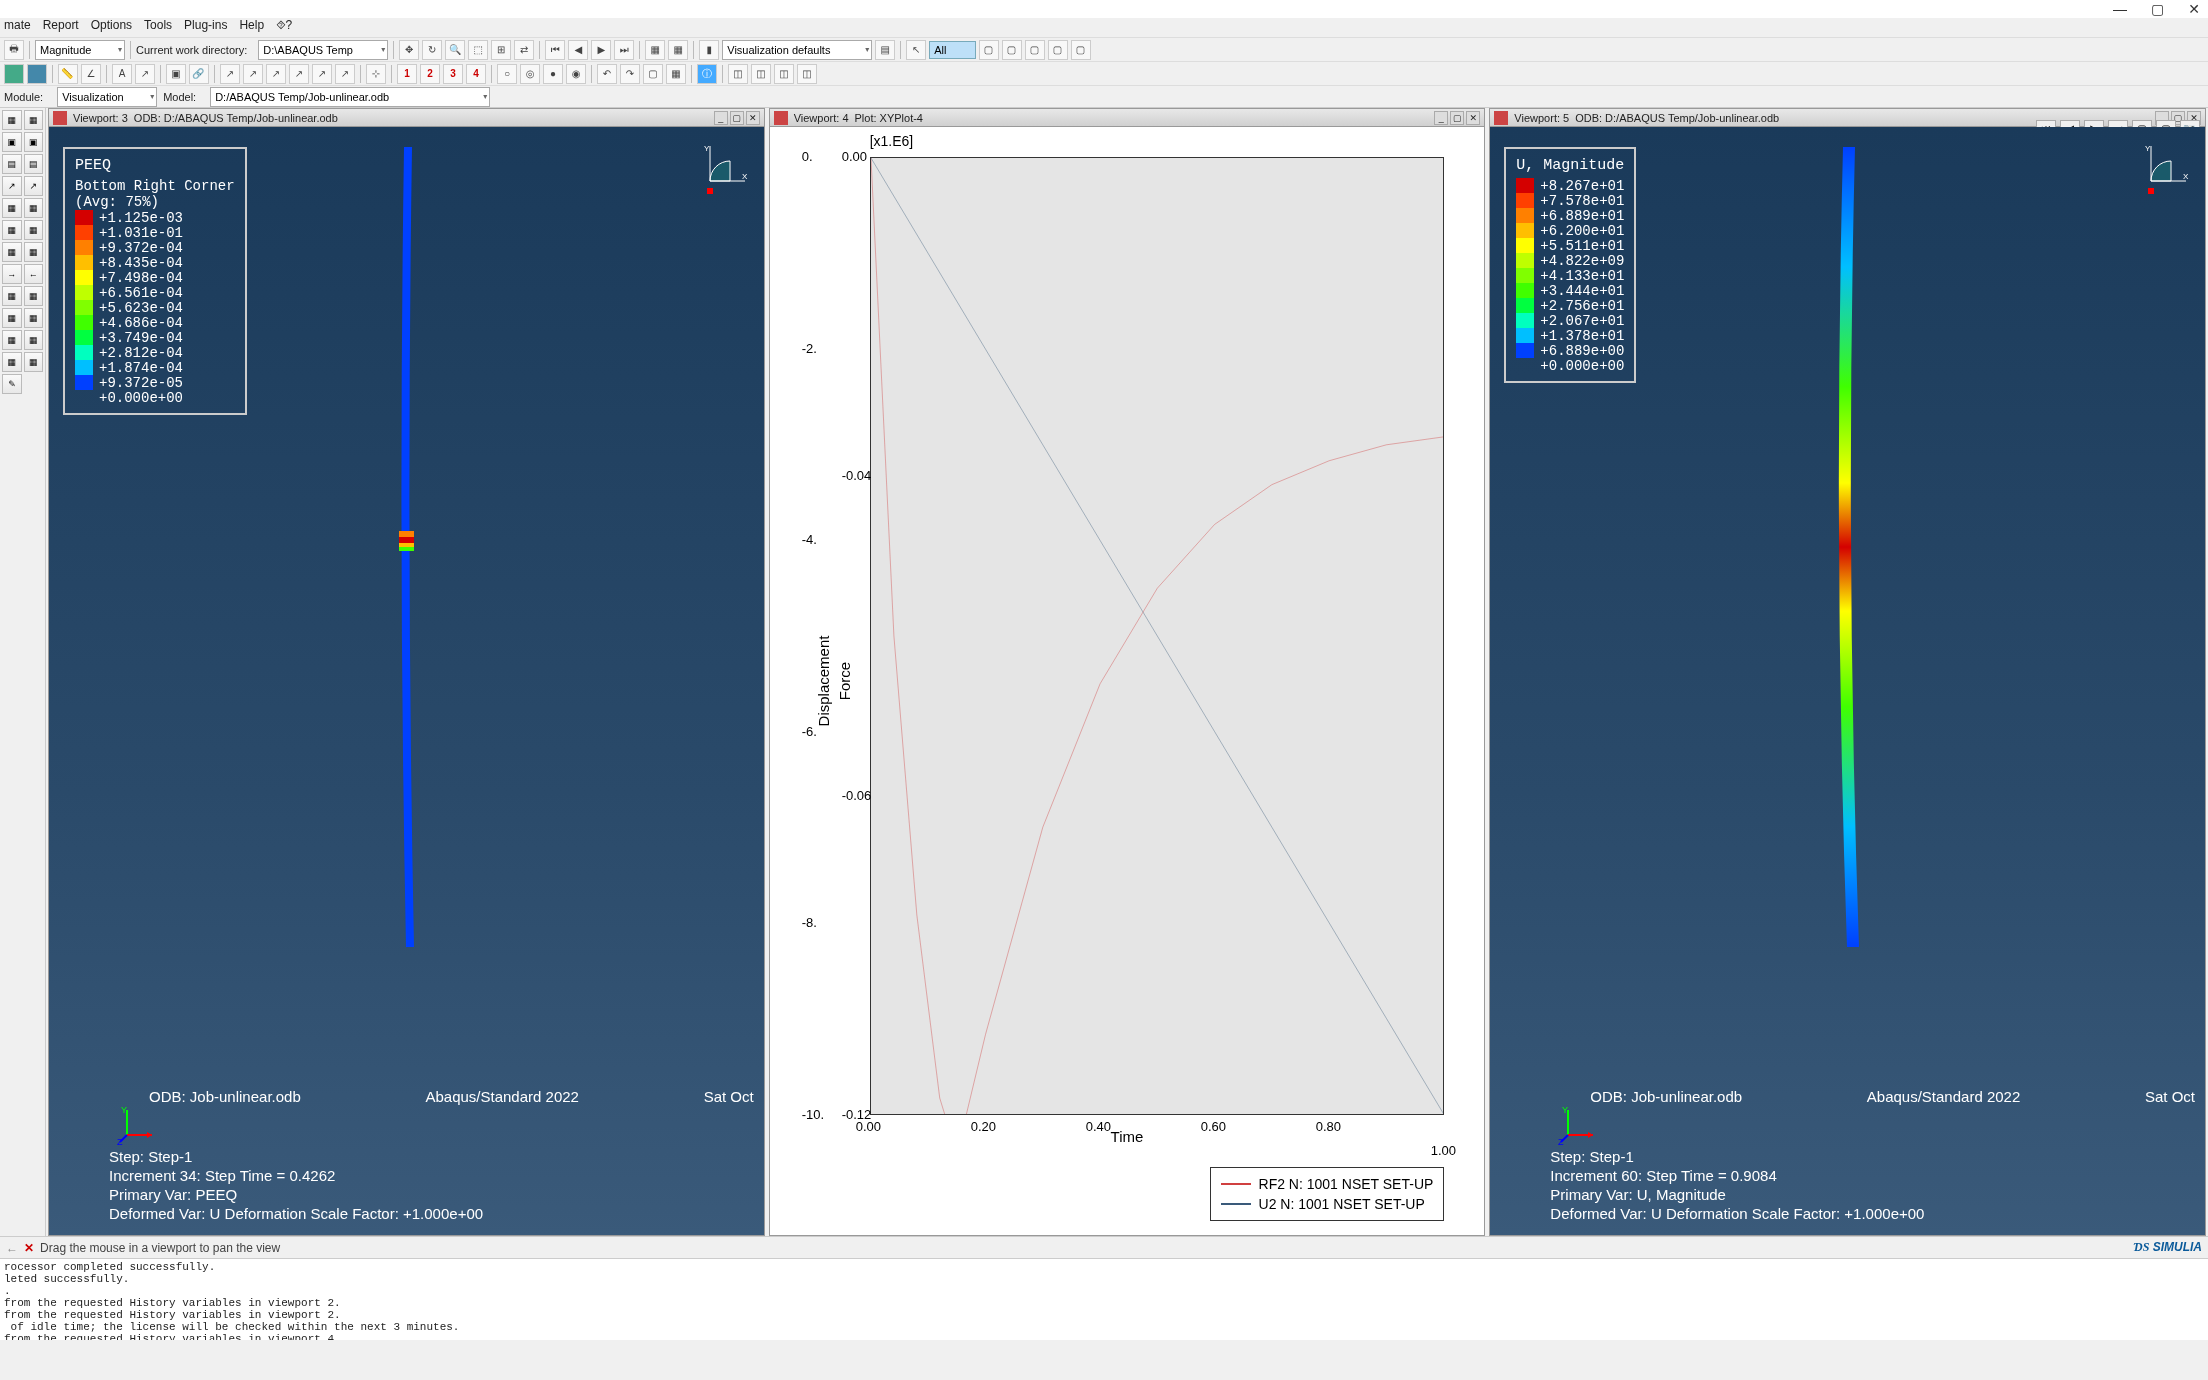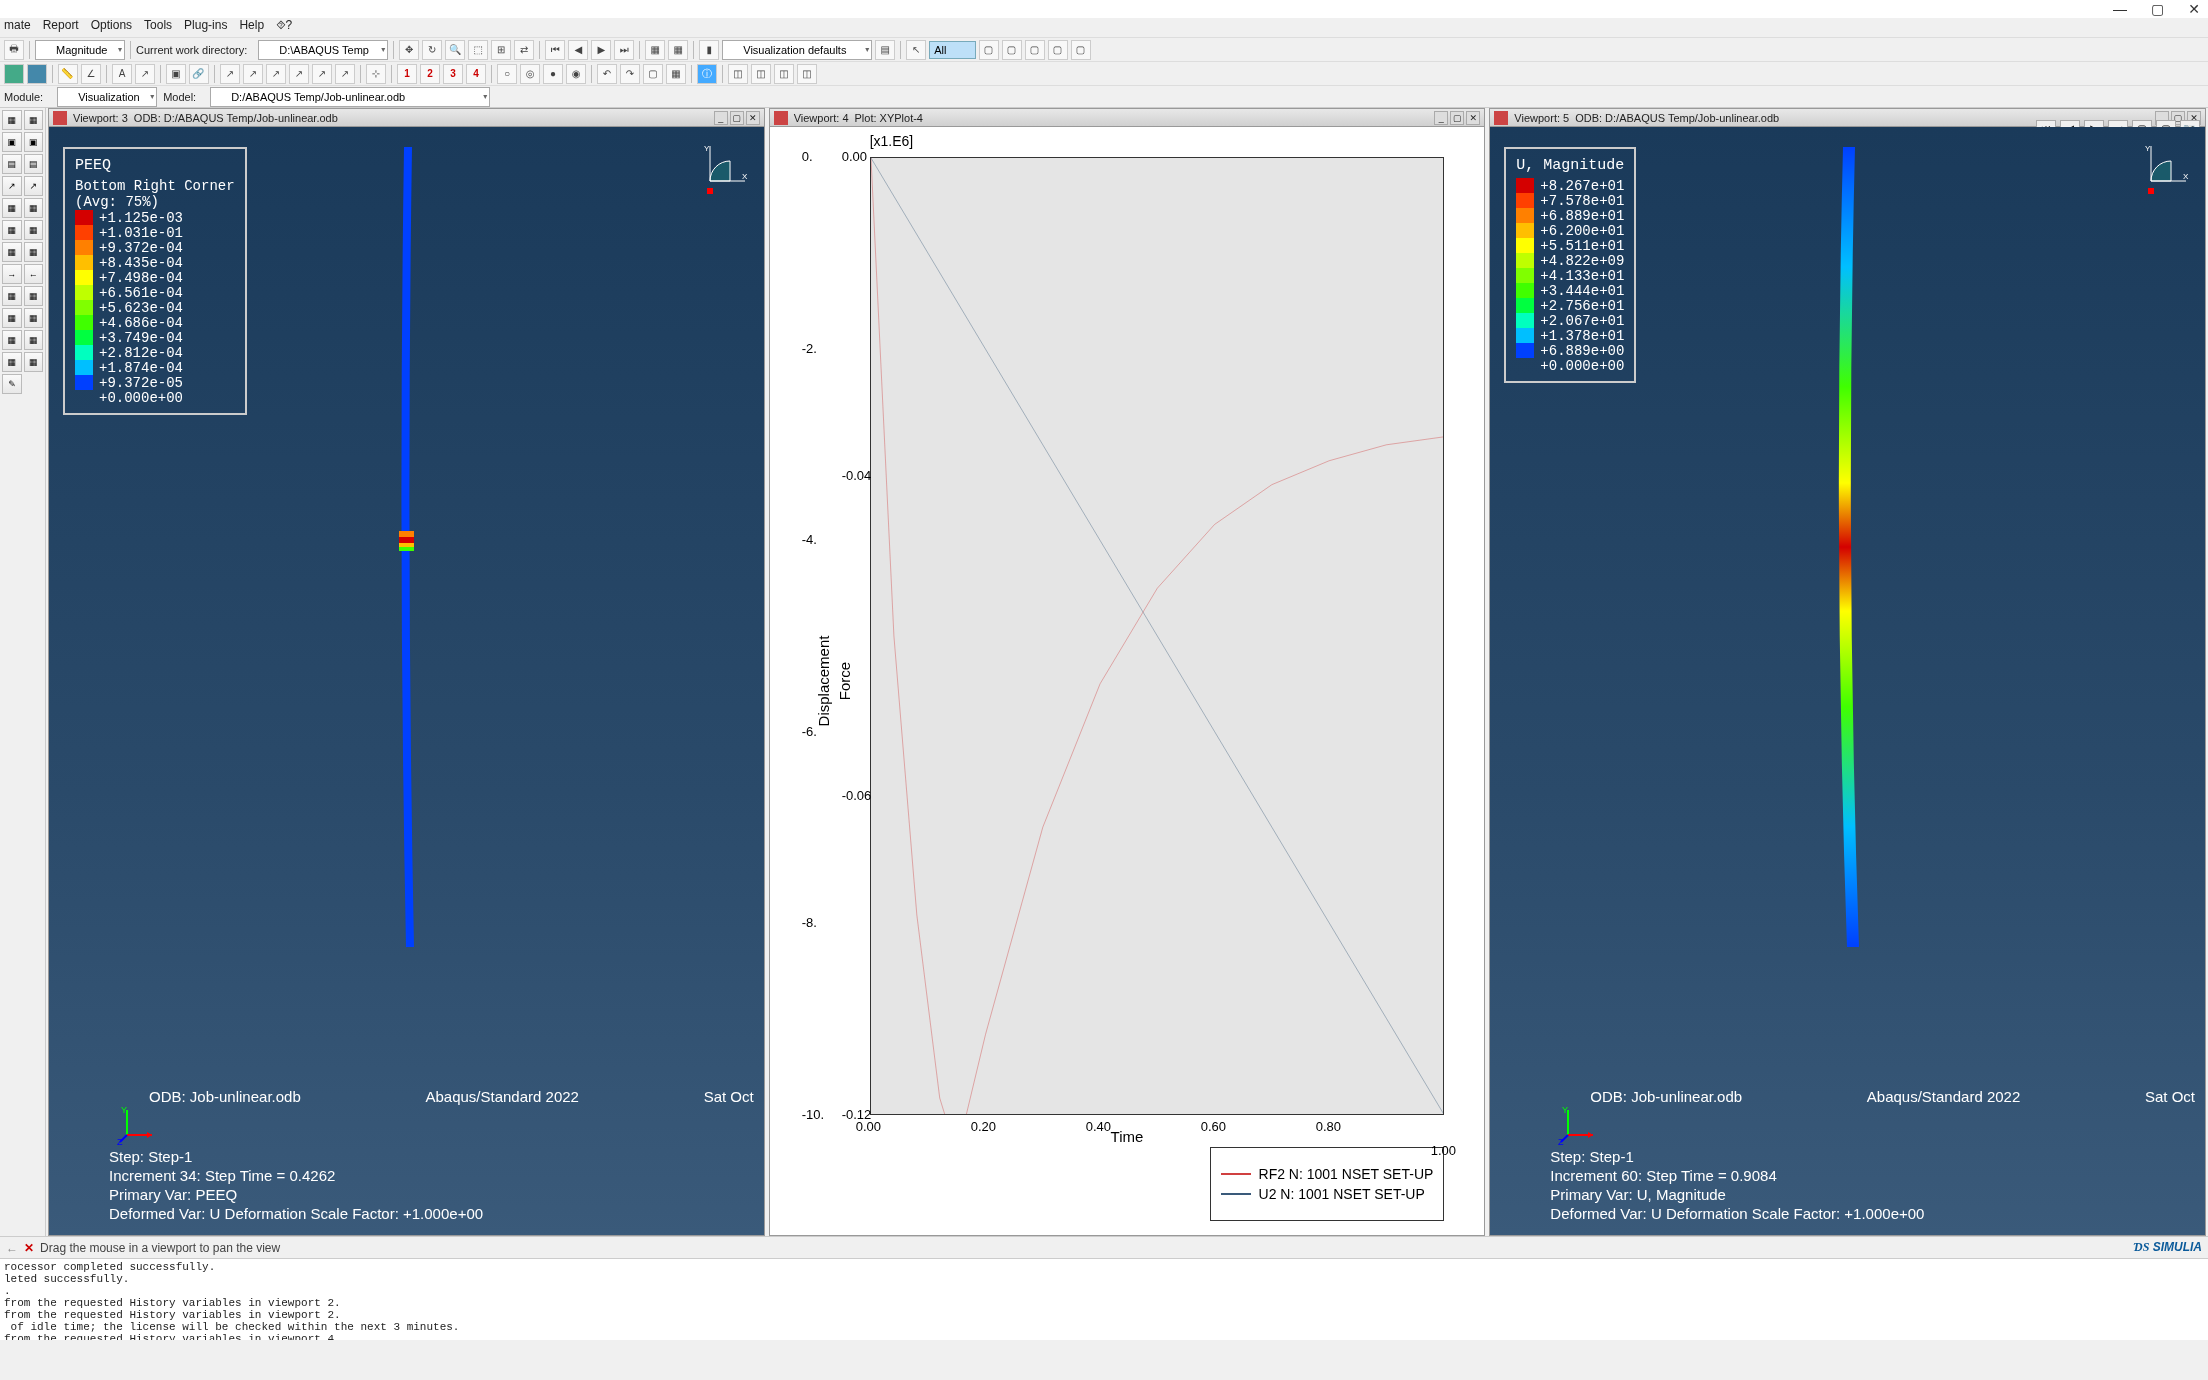--- a/index.html
+++ b/index.html
@@ -5,21 +5,21 @@
 * { box-sizing: border-box; margin: 0; padding: 0; }
 body { font-family: "Segoe UI", Tahoma, sans-serif; font-size: 11px; background: #f0f0f0; width: 2208px; height: 1380px; overflow: hidden; }
 .titlebar { height: 18px; background: #fff; display: flex; justify-content: flex-end; align-items: center; padding-right: 8px; gap: 24px; }
 .titlebar span { font-size: 14px; color: #333; cursor: default; }
 .menubar { height: 20px; background: #f0f0f0; display: flex; padding-left: 4px; gap: 12px; border-bottom: 1px solid #ddd; }
 .menubar span { font-size: 12px; color: #222; }
 .toolbar1 { height: 24px; background: #f0f0f0; display: flex; align-items: center; padding: 0 4px; gap: 3px; border-bottom: 1px solid #ddd; }
 .toolbar2 { height: 24px; background: #f0f0f0; display: flex; align-items: center; padding: 0 4px; gap: 3px; border-bottom: 1px solid #ddd; }
 .toolbar3 { height: 22px; background: #f0f0f0; display: flex; align-items: center; padding: 0 4px; gap: 6px; border-bottom: 1px solid #ccc; }
 .tbtn { width: 20px; height: 20px; border: 1px solid #ccc; background: #f8f8f8; display: flex; align-items: center; justify-content: center; font-size: 10px; color: #444; }
-.tcombo { height: 20px; border: 1px solid #aaa; background: #fff; padding: 0 14px 0 20px; font-size: 11px; position: relative; display: flex; align-items: center; }
+.tcombo { height: 20px; border: 1px solid #aaa; background: #fff; padding: 0 14px 0 4px; font-size: 11px; position: relative; display: flex; align-items: center; }
 .tcombo::after { content: '▾'; position: absolute; right: 2px; font-size: 8px; color: #666; }
 .sep { width: 1px; height: 18px; background: #bbb; margin: 0 2px; }
 .lbl { font-size: 11px; color: #222; margin-right: 8px; }
 .main { display: flex; height: 1128px; }
 .leftpanel { width: 46px; background: #f0f0f0; border-right: 1px solid #ccc; display: flex; flex-direction: column; gap: 2px; padding: 2px; }
 .leftpanel .row { display: flex; gap: 2px; }
 .leftpanel .icn { width: 20px; height: 20px; border: 1px solid #bbb; background: linear-gradient(#fafafa,#e8e8e8); font-size: 9px; display: flex; align-items: center; justify-content: center; }
 .viewports { flex: 1; display: flex; gap: 4px; padding: 0 2px; }
 .vp { flex: 1; display: flex; flex-direction: column; border: 1px solid #999; }
 .vphdr { height: 18px; background: linear-gradient(#e8e8e8,#d0d0d0); display: flex; align-items: center; padding: 0 4px; font-size: 11px; color: #222; gap: 6px; border-bottom: 1px solid #999; }
@@ -36,21 +36,21 @@
 .bottomtxt { position: absolute; bottom: 12px; left: 60px; color: #fff; font-family: Arial, sans-serif; font-size: 15px; line-height: 19px; }
 .odbline { position: absolute; bottom: 130px; left: 100px; right: 10px; color: #fff; font-family: Arial, sans-serif; font-size: 15px; display: flex; justify-content: space-between; }
 .axis3d { position: absolute; bottom: 90px; left: 68px; width: 40px; height: 40px; }
 .beam { position: absolute; top: 20px; left: 50%; transform: translateX(-50%); width: 20px; height: 800px; }
 .plot { background: #fff; position: relative; height: 100%; }
 .plotarea { position: absolute; top: 30px; left: 100px; right: 40px; bottom: 120px; background: #e5e5e5; border: 1px solid #333; }
 .ylabel1 { position: absolute; left: 8px; top: 50%; transform: translateY(-50%) rotate(-90deg); font-size: 15px; }
 .ylabel2 { position: absolute; left: 55px; top: 50%; transform: translateY(-50%) rotate(-90deg); font-size: 15px; }
 .xlabel { position: absolute; bottom: 90px; left: 50%; transform: translateX(-50%); font-size: 15px; }
 .exponent { position: absolute; top: 6px; left: 100px; font-size: 14px; }
-.legendbox { position: absolute; bottom: 14px; right: 40px; border: 1px solid #333; background: #fff; padding: 16px 10px; font-size: 14px; }
+.legendbox { position: absolute; bottom: 14px; right: 40px; border: 1px solid #333; background: #fff; padding: 6px 10px; font-size: 14px; }
 .legendbox .r { display: flex; align-items: center; gap: 8px; height: 20px; }
 .legendbox .ln { width: 30px; height: 2px; }
 .statusbar { height: 22px; background: #f0f0f0; border-top: 1px solid #ccc; display: flex; align-items: center; padding: 0 6px; gap: 6px; font-size: 12px; color: #444; }
 .statusbar .arrow { color: #888; }
 .statusbar .xred { color: #c00; font-weight: bold; }
 .simulia { margin-left: auto; font-style: italic; color: #0a5a9a; font-weight: bold; }
 .console { height: 82px; background: #fff; border-top: 1px solid #ccc; font-family: "Courier New", monospace; font-size: 11px; color: #222; padding: 2px 4px; overflow: hidden; white-space: pre; }
 .playctrl { position: absolute; top: 120px; right: 8px; display: flex; gap: 4px; }
 .playctrl span { width: 20px; height: 18px; border: 1px solid #aaa; background: #f0f0f0; font-size: 10px; text-align: center; line-height: 16px; }
 .allbox { background: #bde0f8; border: 1px solid #7ab; padding: 0 28px 0 4px; height: 18px; display: flex; align-items: center; font-size: 11px; }

